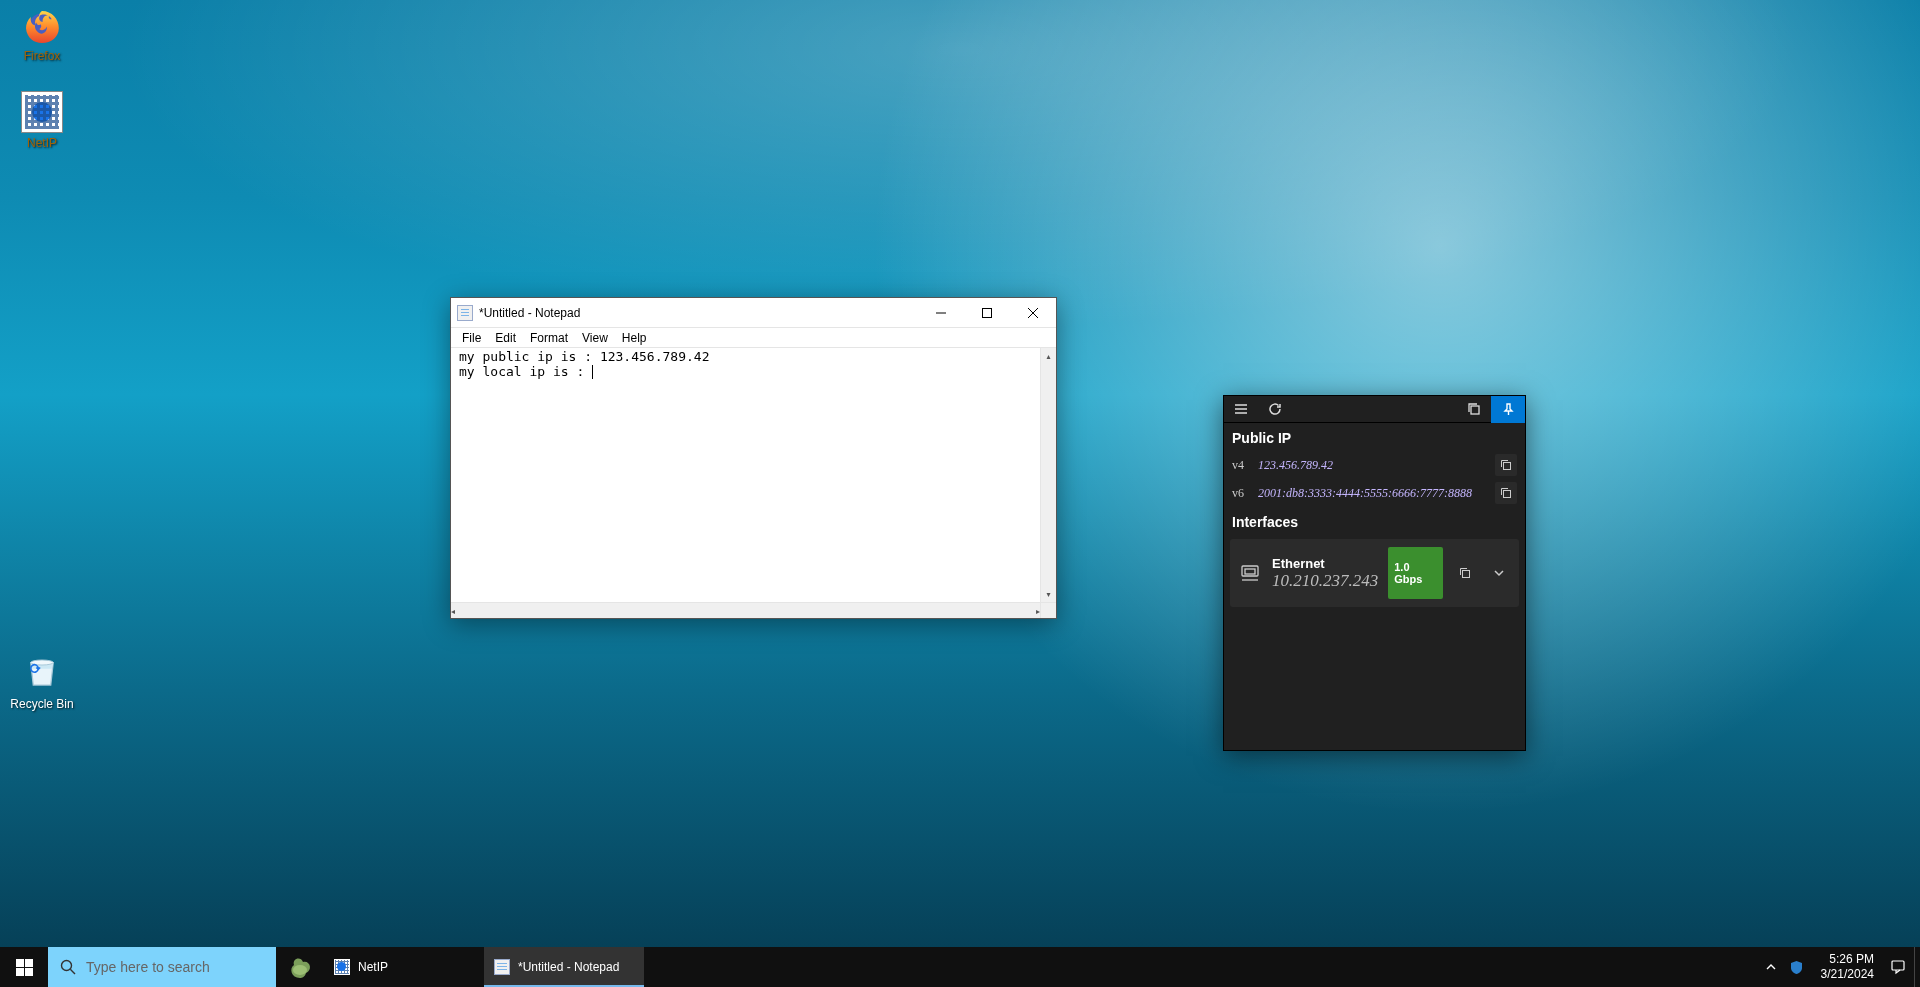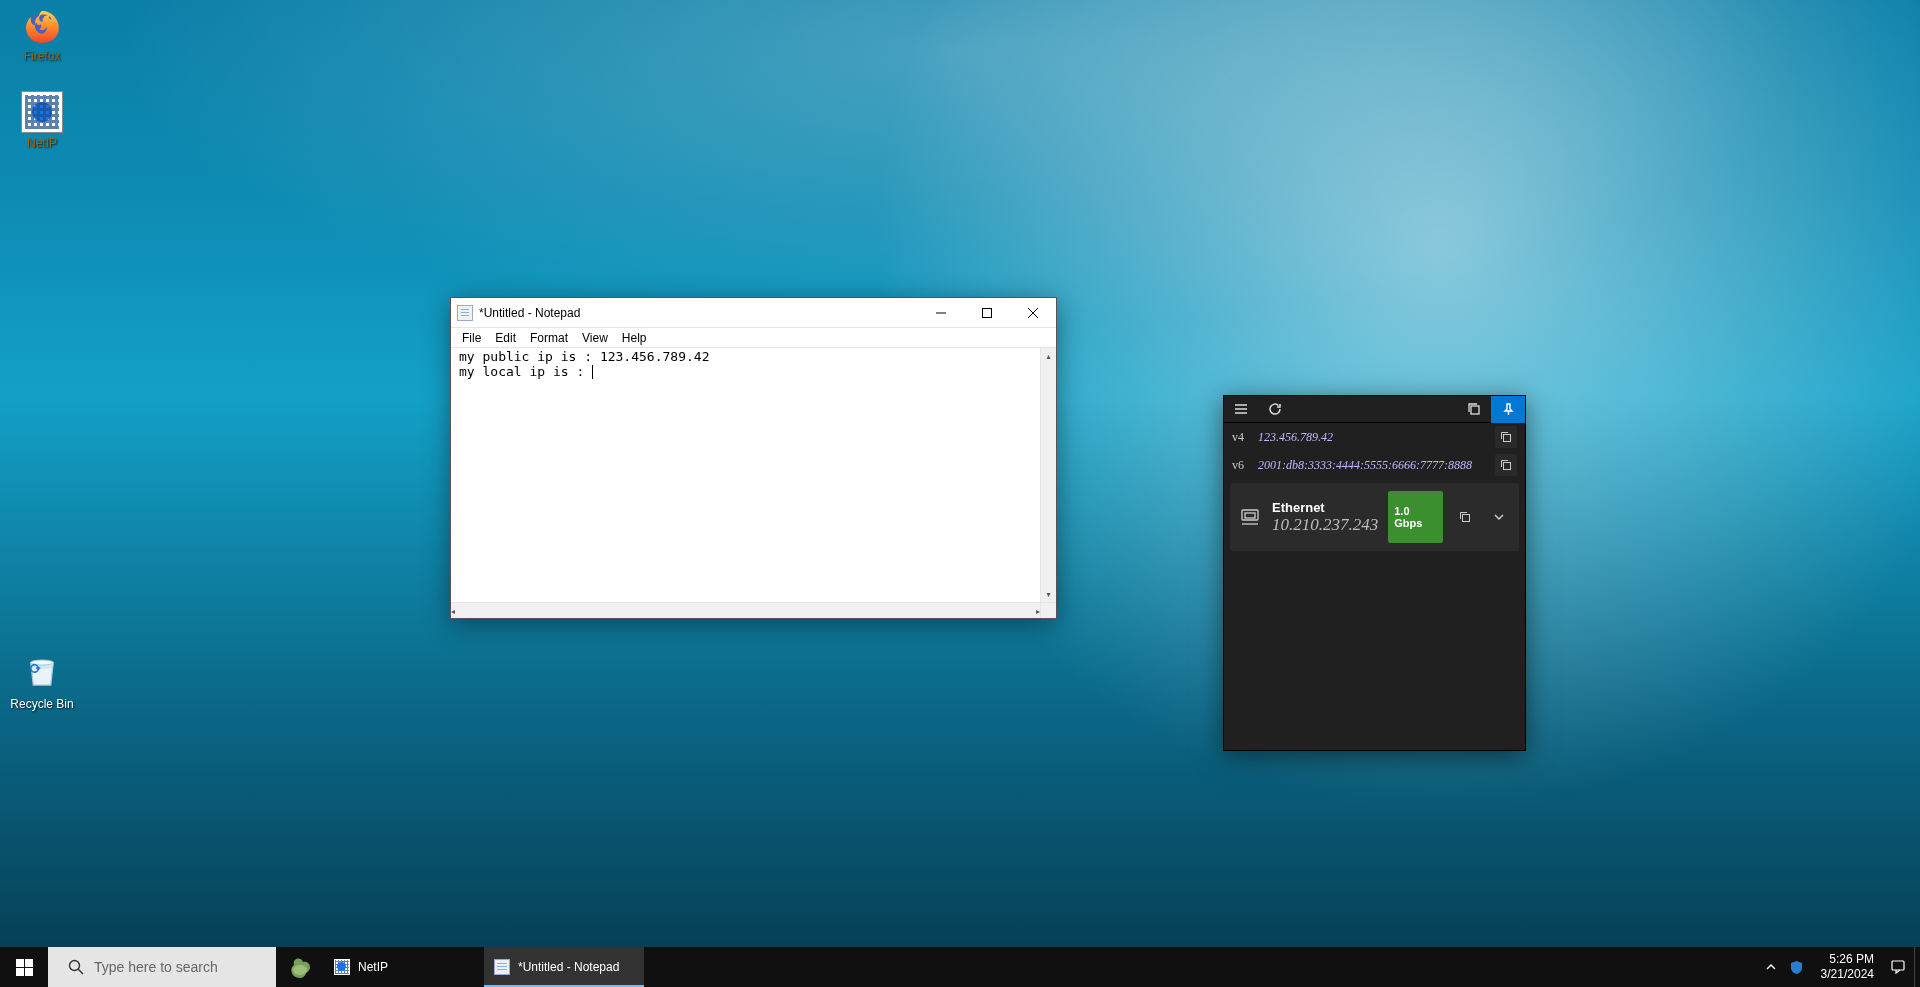--- a/index.html
+++ b/index.html
@@ -82,21 +82,21 @@
   .netip-iface .if-name{font-size:13px;font-weight:600;}
   .netip-iface .if-ip{font-family:Consolas;font-style:italic;font-size:17px;color:#bbb;}
   .netip-iface .speed{background:#3b8f2e;color:#fff;font-size:11px;padding:14px 6px;border-radius:2px;font-weight:600;}
   .netip-iface .ibtn{width:26px;height:26px;display:flex;align-items:center;justify-content:center;cursor:pointer;color:#ccc;border-radius:2px;}
 
   
   .taskbar {
     position:absolute; left:0; right:0; bottom:0; height:40px; background:#101010; display:flex; align-items:stretch; color:#fff;
   }
   .tb-start{width:48px;display:flex;align-items:center;justify-content:center;cursor:pointer;}
-  .tb-search{width:228px;background:#e5e5e5;color:#555;display:flex;align-items:center;padding:0 20px;cursor:text;}
+  .tb-search{width:228px;background:#7dd3fc;color:#555;display:flex;align-items:center;padding:0 12px;cursor:text;}
   .tb-search svg{margin-right:10px;}
   .tb-search .ph{font-size:14px;color:#666;}
   .tb-widget{width:48px;display:flex;align-items:center;justify-content:center;cursor:pointer;}
   .tb-item{display:flex;align-items:center;gap:8px;padding:0 10px;cursor:pointer;position:relative;min-width:60px;border-left:0;}
   .tb-item.wide{min-width:160px;font-size:12px;}
   .tb-item.active{background:#333;}
   .tb-item.active::after{content:"";position:absolute;left:0;right:0;bottom:0;height:2px;background:#76b9ed;}
   .tb-item .ic16{width:16px;height:16px;display:flex;align-items:center;justify-content:center;}
   .tb-flex{flex:1;}
   .tb-tray{display:flex;align-items:center;gap:2px;padding:0 4px;}
@@ -214,40 +214,42 @@
           <rect x="3" y="3" width="8" height="8" fill="none" stroke="#ddd" stroke-width="1.3"></rect>
           <path d="M1 9 L1 1 L9 1" fill="none" stroke="#ddd" stroke-width="1.3"></path>
         </svg>
     </div>
     <div class="netip-tbtn active">
       <svg width="13" height="13" viewBox="0 0 13 13">
           <path d="M5 1 L8 1 L8 6 L10 8 L3 8 L5 6 Z M6.5 8 L6.5 12" fill="none" stroke="#fff" stroke-width="1.4"></path>
         </svg>
     </div>
   </div>
+  <div class="netip-section-title">Public IP</div>
   <div class="netip-row">
     <div class="tag">v4</div>
     <div class="val">123.456.789.42</div>
     <div class="copy">
       <svg width="12" height="12" viewBox="0 0 12 12">
           <rect x="3.5" y="3.5" width="7" height="7" fill="none" stroke="#ccc"></rect>
           <path d="M1.5 8 L1.5 1.5 L8 1.5" fill="none" stroke="#ccc"></path>
         </svg>
     </div>
   </div>
   <div class="netip-row">
     <div class="tag">v6</div>
     <div class="val">2001:db8:3333:4444:5555:6666:7777:8888</div>
     <div class="copy">
       <svg width="12" height="12" viewBox="0 0 12 12">
           <rect x="3.5" y="3.5" width="7" height="7" fill="none" stroke="#ccc"></rect>
           <path d="M1.5 8 L1.5 1.5 L8 1.5" fill="none" stroke="#ccc"></path>
         </svg>
     </div>
   </div>
+  <div class="netip-section-title">Interfaces</div>
   <div class="netip-iface">
     <div class="if-icon">
       <svg width="20" height="20" viewBox="0 0 20 20">
           <rect x="2" y="3" width="16" height="10" rx="1" fill="none" stroke="#ccc" stroke-width="1.3"></rect>
           <rect x="5" y="6" width="10" height="5" fill="none" stroke="#ccc" stroke-width="1.3"></rect>
           <line x1="2" y1="17" x2="18" y2="17" stroke="#ccc" stroke-width="1.3"></line>
         </svg>
     </div>
     <div class="if-main">
       <div class="if-name">Ethernet</div>

